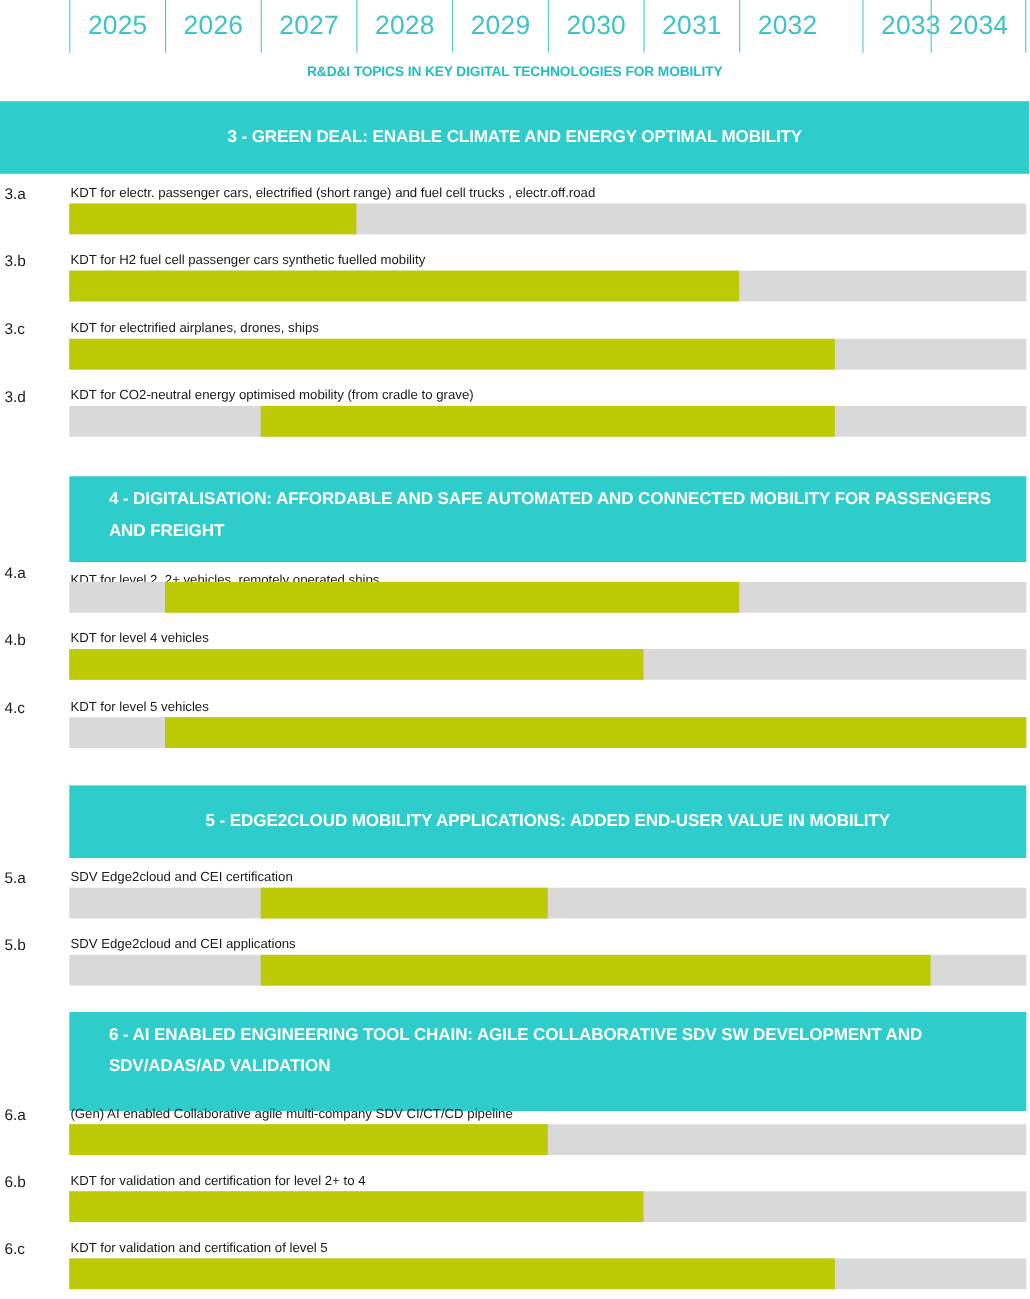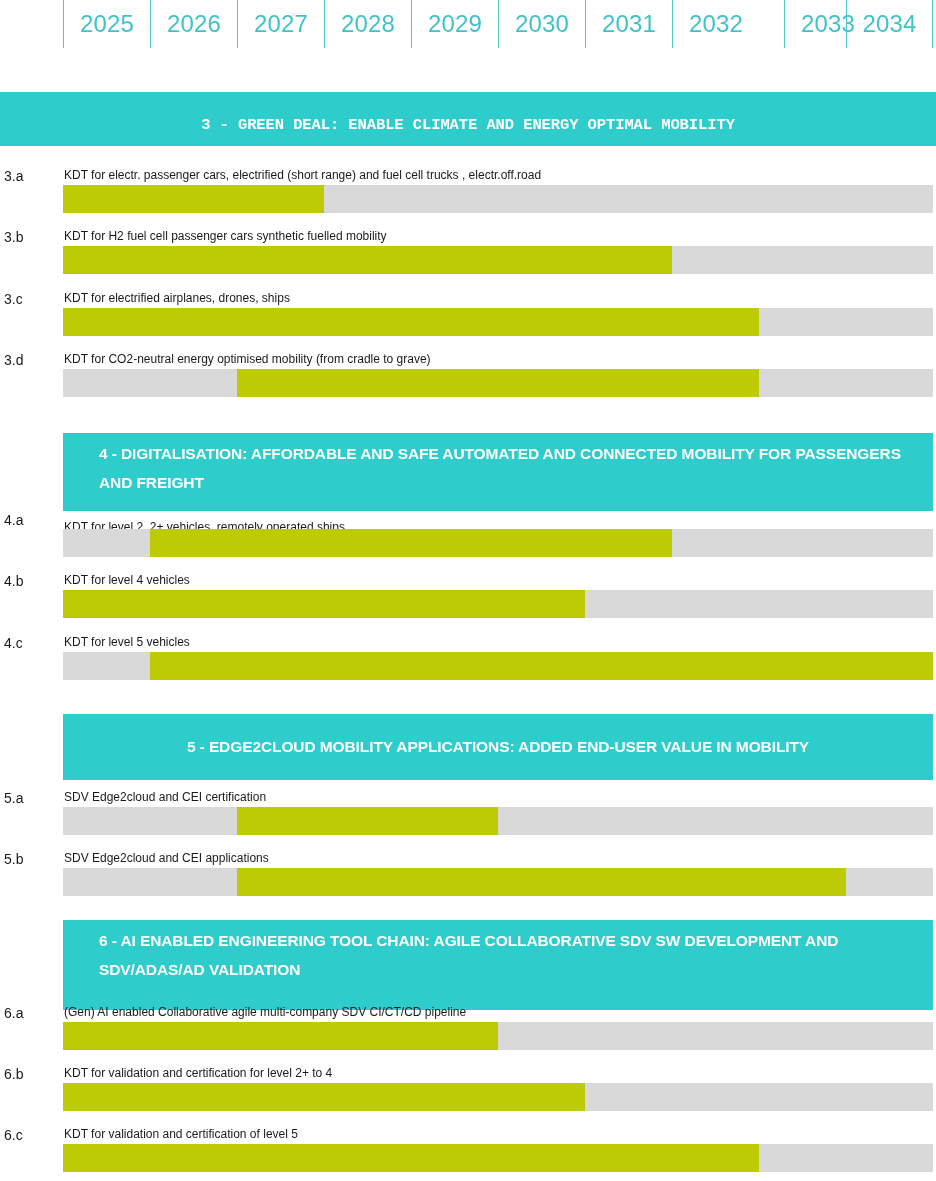--- a/index.html
+++ b/index.html
@@ -143,23 +143,24 @@
         <span>2032</span>
       </div>
       <div class="year-cell" style="left: 784px; width: 87px;">
         <span>2033</span>
       </div>
       <div class="year-cell last-edge" style="left: 846px; width: 87px;">
         <span>2034</span>
       </div>
     </div>
 
+  <div class="chart-subtitle">R&amp;D&amp;I TOPICS IN KEY DIGITAL TECHNOLOGIES FOR MOBILITY</div>
 
   <div id="chart-body">
-      <div class="section-banner" style="left: 0px; width: 936px; top: 92px; height: 54px; line-height: 66px; padding: 0px 12px; font-family: Liberation Mono, monospace;">3 -  GREEN DEAL: ENABLE CLIMATE AND ENERGY OPTIMAL MOBILITY</div>
+      <div class="section-banner" style="left: 0px; width: 936px; top: 92px; height: 66px; line-height: 66px; padding: 0px 12px;">3 -  GREEN DEAL: ENABLE CLIMATE AND ENERGY OPTIMAL MOBILITY</div>
       <div class="task-id" style="top: 168px;">3.a</div>
       <div class="task-label" style="top: 168px;">KDT for electr. passenger cars, electrified (short range) and fuel cell trucks , electr.off.road</div>
       <div class="bar-track" style="left: 63px; width: 870px; top: 185px;"></div>
       <div class="bar-fill" style="left: 63px; width: 261px; top: 185px;"></div>
       <div class="task-id" style="top: 229px;">3.b</div>
       <div class="task-label" style="top: 229px;">KDT for H2 fuel cell passenger cars synthetic fuelled mobility</div>
       <div class="bar-track" style="left: 63px; width: 870px; top: 246px;"></div>
       <div class="bar-fill" style="left: 63px; width: 609px; top: 246px;"></div>
       <div class="task-id" style="top: 291px;">3.c</div>
       <div class="task-label" style="top: 291px;">KDT for electrified airplanes, drones, ships</div>

